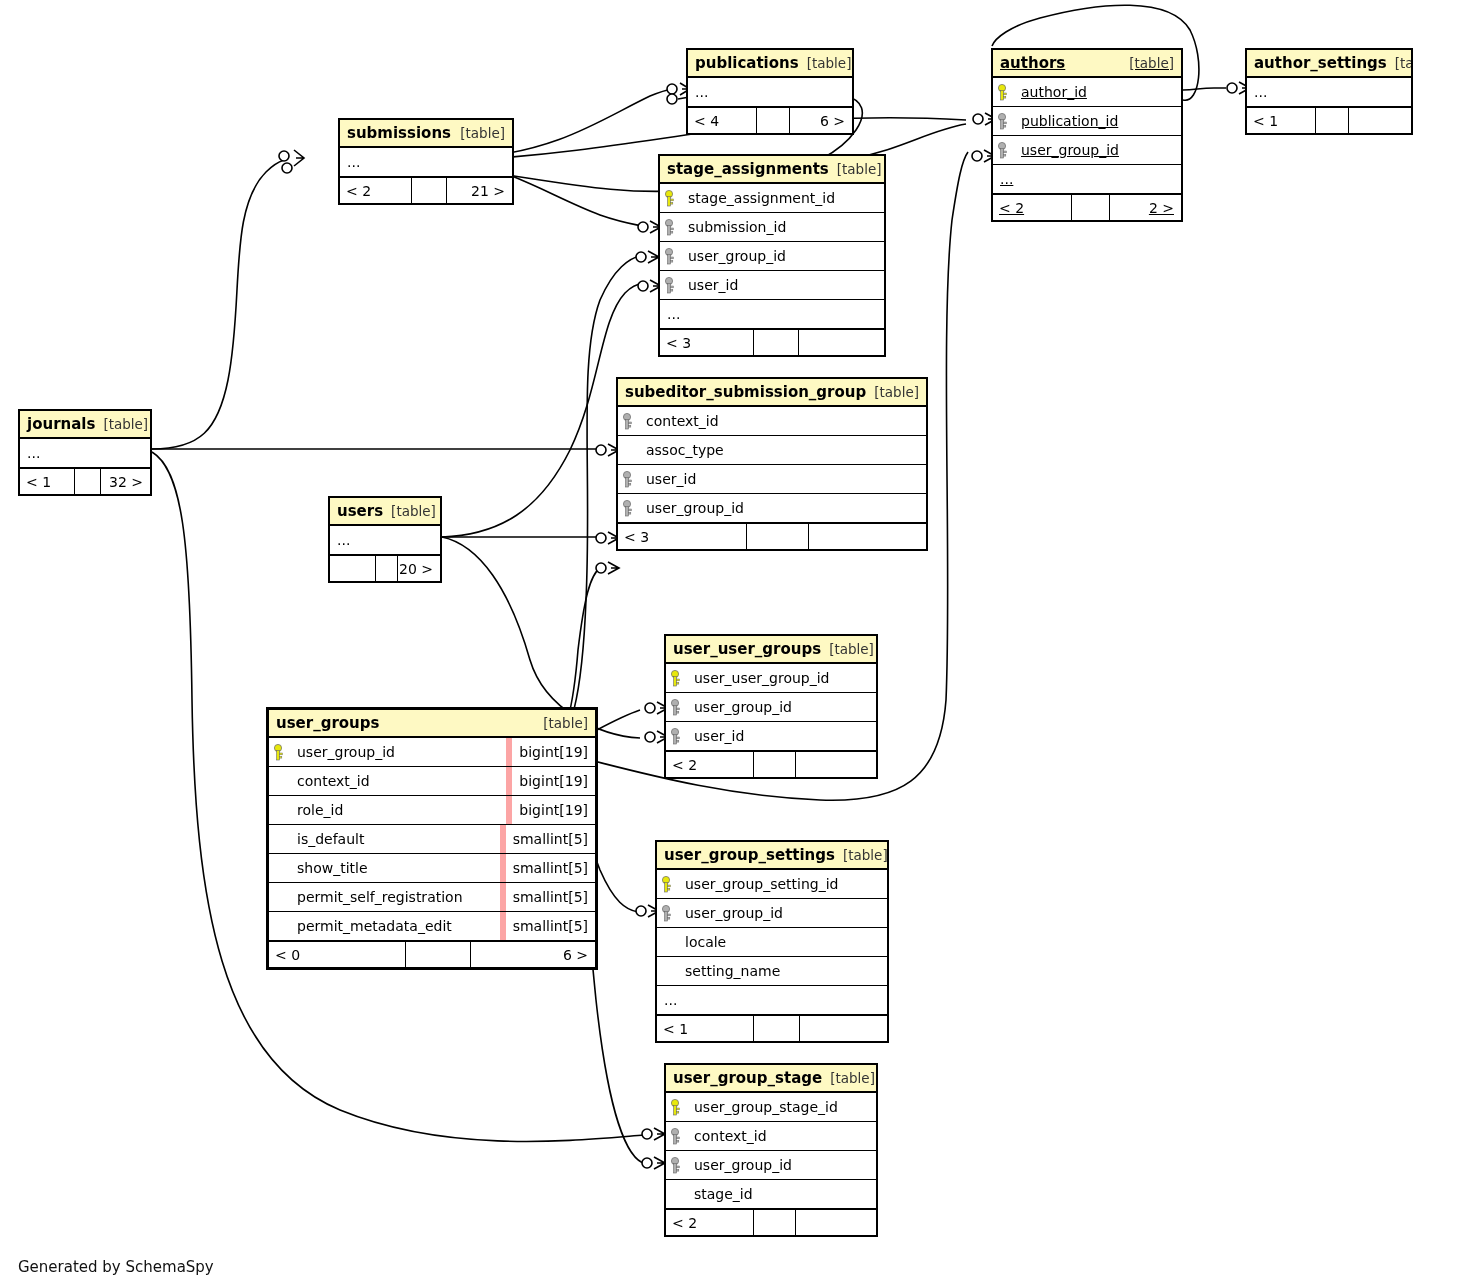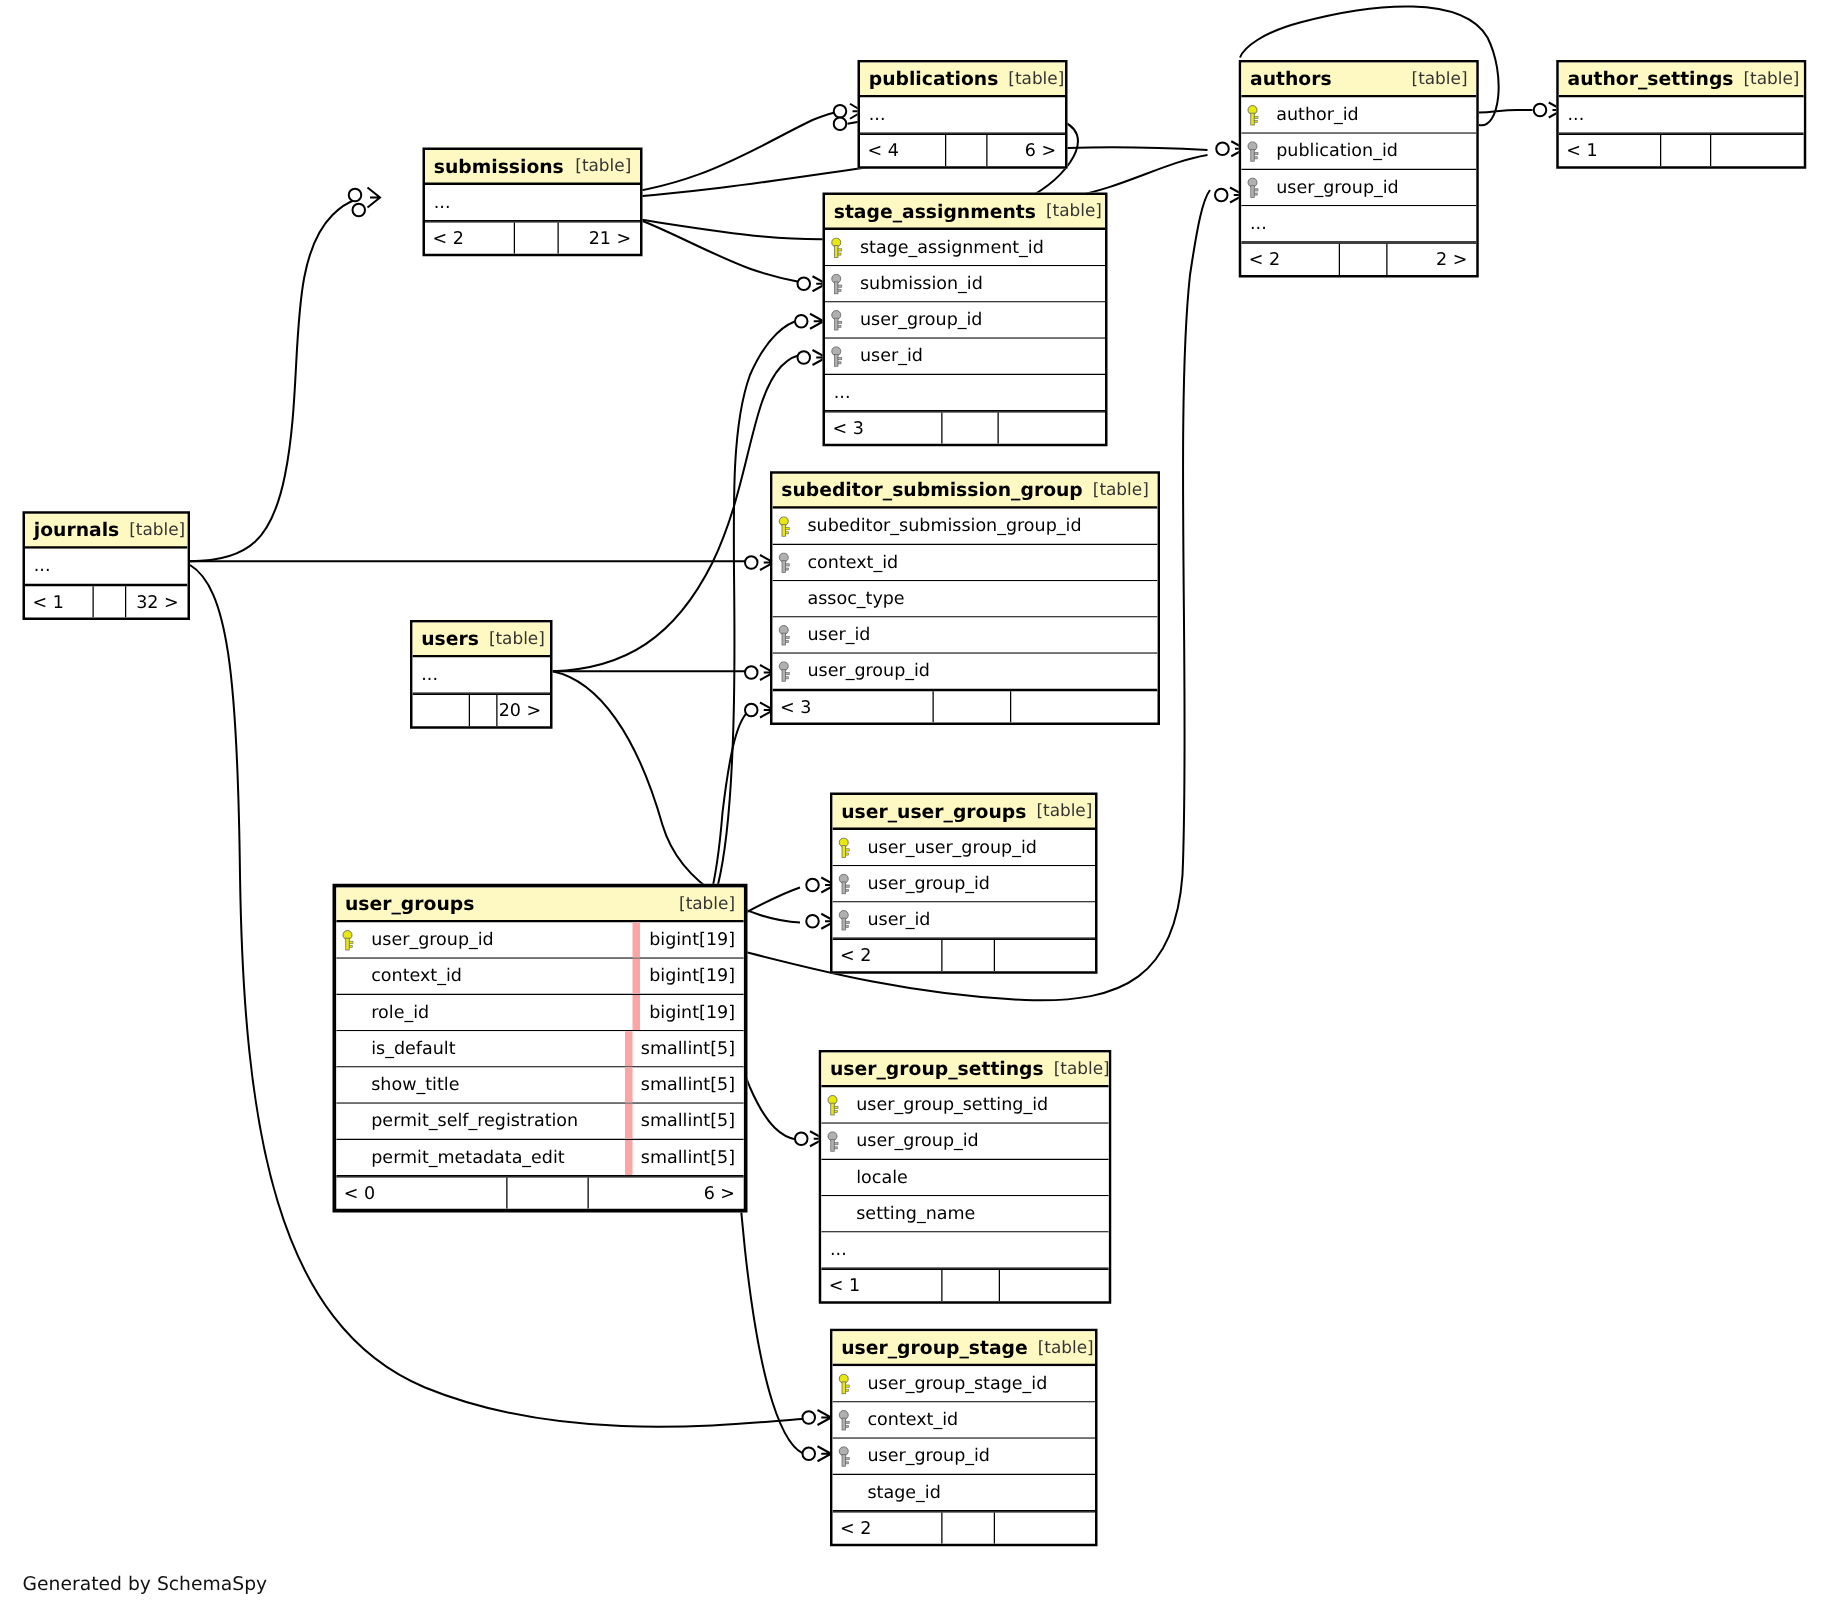--- a/index.html
+++ b/index.html
@@ -213,21 +213,21 @@
         <span class="tname">publications</span>
         <span class="ttag">[table]</span>
       </div>
       <div class="row dots">...</div>
       <div class="foot">
         <span class="fc fl">&lt; 4</span>
         <span class="fc fm"></span>
         <span class="fc fr">6 &gt;</span>
       </div>
     </div>
-    <div class="tbl" style="left: 991px; top: 48px; width: 192px;">
+    <div class="tbl" style="left: 991px; top: 48px; width: 192px; text-decoration: underline;">
       <div class="thead">
         <span class="tname">authors</span>
         <span class="ttag">[table]</span>
       </div>
       <div class="row">
         <span class="keyslot">
           <svg class="keyicon" width="12" height="17" viewBox="0 0 12 17" xmlns="http://www.w3.org/2000/svg">
             <circle cx="5" cy="4" r="3.6" fill="#e8e80c" stroke="#666" stroke-width="0.7"></circle>
             <rect x="3.6" y="6.5" width="2.8" height="9.5" fill="#e8e80c" stroke="#666" stroke-width="0.6"></rect>
             <rect x="6.4" y="9" width="3" height="1.8" fill="#e8e80c" stroke="#666" stroke-width="0.5"></rect>
@@ -264,21 +264,21 @@
           <span class="cname">user_group_id</span>
         </span>
       </div>
       <div class="row dots">...</div>
       <div class="foot">
         <span class="fc fl">&lt; 2</span>
         <span class="fc fm"></span>
         <span class="fc fr">2 &gt;</span>
       </div>
     </div>
-    <div class="tbl" style="left: 1245px; top: 48px; width: 200px;">
+    <div class="tbl" style="left: 1245px; top: 48px; width: 168px;">
       <div class="thead">
         <span class="tname">author_settings</span>
         <span class="ttag">[table]</span>
       </div>
       <div class="row dots">...</div>
       <div class="foot">
         <span class="fc fl">&lt; 1</span>
         <span class="fc fm"></span>
         <span class="fc fr"></span>
       </div>
@@ -360,323 +360,310 @@
       </div>
     </div>
     <div class="tbl" style="left: 616px; top: 377px; width: 312px;">
       <div class="thead">
         <span class="tname">subeditor_submission_group</span>
         <span class="ttag">[table]</span>
       </div>
       <div class="row">
         <span class="keyslot">
           <svg class="keyicon" width="12" height="17" viewBox="0 0 12 17" xmlns="http://www.w3.org/2000/svg">
+            <circle cx="5" cy="4" r="3.6" fill="#b0b0b0" stroke="#666" stroke-width="0.7"></circle>
+            <rect x="3.6" y="6.5" width="2.8" height="9.5" fill="#b0b0b0" stroke="#666" stroke-width="0.6"></rect>
+            <rect x="6.4" y="9" width="3" height="1.8" fill="#b0b0b0" stroke="#666" stroke-width="0.5"></rect>
+            <rect x="6.4" y="12.4" width="2.4" height="1.7" fill="#b0b0b0" stroke="#666" stroke-width="0.5"></rect>
+          </svg>
+        </span>
+        <span class="colcell">
+          <span class="cname">context_id</span>
+        </span>
+      </div>
+      <div class="row">
+        <span class="keyslot"></span>
+        <span class="colcell">
+          <span class="cname">assoc_type</span>
+        </span>
+      </div>
+      <div class="row">
+        <span class="keyslot">
+          <svg class="keyicon" width="12" height="17" viewBox="0 0 12 17" xmlns="http://www.w3.org/2000/svg">
+            <circle cx="5" cy="4" r="3.6" fill="#b0b0b0" stroke="#666" stroke-width="0.7"></circle>
+            <rect x="3.6" y="6.5" width="2.8" height="9.5" fill="#b0b0b0" stroke="#666" stroke-width="0.6"></rect>
+            <rect x="6.4" y="9" width="3" height="1.8" fill="#b0b0b0" stroke="#666" stroke-width="0.5"></rect>
+            <rect x="6.4" y="12.4" width="2.4" height="1.7" fill="#b0b0b0" stroke="#666" stroke-width="0.5"></rect>
+          </svg>
+        </span>
+        <span class="colcell">
+          <span class="cname">user_id</span>
+        </span>
+      </div>
+      <div class="row">
+        <span class="keyslot">
+          <svg class="keyicon" width="12" height="17" viewBox="0 0 12 17" xmlns="http://www.w3.org/2000/svg">
+            <circle cx="5" cy="4" r="3.6" fill="#b0b0b0" stroke="#666" stroke-width="0.7"></circle>
+            <rect x="3.6" y="6.5" width="2.8" height="9.5" fill="#b0b0b0" stroke="#666" stroke-width="0.6"></rect>
+            <rect x="6.4" y="9" width="3" height="1.8" fill="#b0b0b0" stroke="#666" stroke-width="0.5"></rect>
+            <rect x="6.4" y="12.4" width="2.4" height="1.7" fill="#b0b0b0" stroke="#666" stroke-width="0.5"></rect>
+          </svg>
+        </span>
+        <span class="colcell">
+          <span class="cname">user_group_id</span>
+        </span>
+      </div>
+      <div class="foot">
+        <span class="fc fl">&lt; 3</span>
+        <span class="fc fm"></span>
+        <span class="fc fr"></span>
+      </div>
+    </div>
+    <div class="tbl" style="left: 18px; top: 409px; width: 134px;">
+      <div class="thead">
+        <span class="tname">journals</span>
+        <span class="ttag">[table]</span>
+      </div>
+      <div class="row dots">...</div>
+      <div class="foot">
+        <span class="fc fl">&lt; 1</span>
+        <span class="fc fm"></span>
+        <span class="fc fr">32 &gt;</span>
+      </div>
+    </div>
+    <div class="tbl" style="left: 328px; top: 496px; width: 114px;">
+      <div class="thead">
+        <span class="tname">users</span>
+        <span class="ttag">[table]</span>
+      </div>
+      <div class="row dots">...</div>
+      <div class="foot">
+        <span class="fc fl"></span>
+        <span class="fc fm"></span>
+        <span class="fc fr">20 &gt;</span>
+      </div>
+    </div>
+    <div class="tbl" style="left: 664px; top: 634px; width: 214px;">
+      <div class="thead">
+        <span class="tname">user_user_groups</span>
+        <span class="ttag">[table]</span>
+      </div>
+      <div class="row">
+        <span class="keyslot">
+          <svg class="keyicon" width="12" height="17" viewBox="0 0 12 17" xmlns="http://www.w3.org/2000/svg">
             <circle cx="5" cy="4" r="3.6" fill="#e8e80c" stroke="#666" stroke-width="0.7"></circle>
             <rect x="3.6" y="6.5" width="2.8" height="9.5" fill="#e8e80c" stroke="#666" stroke-width="0.6"></rect>
             <rect x="6.4" y="9" width="3" height="1.8" fill="#e8e80c" stroke="#666" stroke-width="0.5"></rect>
             <rect x="6.4" y="12.4" width="2.4" height="1.7" fill="#e8e80c" stroke="#666" stroke-width="0.5"></rect>
           </svg>
         </span>
         <span class="colcell">
-          <span class="cname">subeditor_submission_group_id</span>
-        </span>
-      </div>
-      <div class="row">
-        <span class="keyslot">
-          <svg class="keyicon" width="12" height="17" viewBox="0 0 12 17" xmlns="http://www.w3.org/2000/svg">
-            <circle cx="5" cy="4" r="3.6" fill="#b0b0b0" stroke="#666" stroke-width="0.7"></circle>
-            <rect x="3.6" y="6.5" width="2.8" height="9.5" fill="#b0b0b0" stroke="#666" stroke-width="0.6"></rect>
-            <rect x="6.4" y="9" width="3" height="1.8" fill="#b0b0b0" stroke="#666" stroke-width="0.5"></rect>
-            <rect x="6.4" y="12.4" width="2.4" height="1.7" fill="#b0b0b0" stroke="#666" stroke-width="0.5"></rect>
-          </svg>
-        </span>
-        <span class="colcell">
-          <span class="cname">context_id</span>
-        </span>
-      </div>
-      <div class="row">
-        <span class="keyslot"></span>
-        <span class="colcell">
-          <span class="cname">assoc_type</span>
+          <span class="cname">user_user_group_id</span>
+        </span>
+      </div>
+      <div class="row">
+        <span class="keyslot">
+          <svg class="keyicon" width="12" height="17" viewBox="0 0 12 17" xmlns="http://www.w3.org/2000/svg">
+            <circle cx="5" cy="4" r="3.6" fill="#b0b0b0" stroke="#666" stroke-width="0.7"></circle>
+            <rect x="3.6" y="6.5" width="2.8" height="9.5" fill="#b0b0b0" stroke="#666" stroke-width="0.6"></rect>
+            <rect x="6.4" y="9" width="3" height="1.8" fill="#b0b0b0" stroke="#666" stroke-width="0.5"></rect>
+            <rect x="6.4" y="12.4" width="2.4" height="1.7" fill="#b0b0b0" stroke="#666" stroke-width="0.5"></rect>
+          </svg>
+        </span>
+        <span class="colcell">
+          <span class="cname">user_group_id</span>
         </span>
       </div>
       <div class="row">
         <span class="keyslot">
           <svg class="keyicon" width="12" height="17" viewBox="0 0 12 17" xmlns="http://www.w3.org/2000/svg">
             <circle cx="5" cy="4" r="3.6" fill="#b0b0b0" stroke="#666" stroke-width="0.7"></circle>
             <rect x="3.6" y="6.5" width="2.8" height="9.5" fill="#b0b0b0" stroke="#666" stroke-width="0.6"></rect>
             <rect x="6.4" y="9" width="3" height="1.8" fill="#b0b0b0" stroke="#666" stroke-width="0.5"></rect>
             <rect x="6.4" y="12.4" width="2.4" height="1.7" fill="#b0b0b0" stroke="#666" stroke-width="0.5"></rect>
           </svg>
         </span>
         <span class="colcell">
           <span class="cname">user_id</span>
         </span>
       </div>
-      <div class="row">
-        <span class="keyslot">
-          <svg class="keyicon" width="12" height="17" viewBox="0 0 12 17" xmlns="http://www.w3.org/2000/svg">
-            <circle cx="5" cy="4" r="3.6" fill="#b0b0b0" stroke="#666" stroke-width="0.7"></circle>
-            <rect x="3.6" y="6.5" width="2.8" height="9.5" fill="#b0b0b0" stroke="#666" stroke-width="0.6"></rect>
-            <rect x="6.4" y="9" width="3" height="1.8" fill="#b0b0b0" stroke="#666" stroke-width="0.5"></rect>
-            <rect x="6.4" y="12.4" width="2.4" height="1.7" fill="#b0b0b0" stroke="#666" stroke-width="0.5"></rect>
-          </svg>
-        </span>
-        <span class="colcell">
-          <span class="cname">user_group_id</span>
-        </span>
-      </div>
-      <div class="foot">
-        <span class="fc fl">&lt; 3</span>
+      <div class="foot">
+        <span class="fc fl">&lt; 2</span>
         <span class="fc fm"></span>
         <span class="fc fr"></span>
       </div>
     </div>
-    <div class="tbl" style="left: 18px; top: 409px; width: 134px;">
-      <div class="thead">
-        <span class="tname">journals</span>
-        <span class="ttag">[table]</span>
-      </div>
-      <div class="row dots">...</div>
-      <div class="foot">
-        <span class="fc fl">&lt; 1</span>
-        <span class="fc fm"></span>
-        <span class="fc fr">32 &gt;</span>
-      </div>
-    </div>
-    <div class="tbl" style="left: 328px; top: 496px; width: 114px;">
-      <div class="thead">
-        <span class="tname">users</span>
-        <span class="ttag">[table]</span>
-      </div>
-      <div class="row dots">...</div>
-      <div class="foot">
-        <span class="fc fl"></span>
-        <span class="fc fm"></span>
-        <span class="fc fr">20 &gt;</span>
-      </div>
-    </div>
-    <div class="tbl" style="left: 664px; top: 634px; width: 214px;">
-      <div class="thead">
-        <span class="tname">user_user_groups</span>
+    <div class="tbl thick" style="left: 219px; top: 707px; width: 332px;">
+      <div class="thead">
+        <span class="tname">user_groups</span>
         <span class="ttag">[table]</span>
       </div>
       <div class="row">
         <span class="keyslot">
           <svg class="keyicon" width="12" height="17" viewBox="0 0 12 17" xmlns="http://www.w3.org/2000/svg">
             <circle cx="5" cy="4" r="3.6" fill="#e8e80c" stroke="#666" stroke-width="0.7"></circle>
             <rect x="3.6" y="6.5" width="2.8" height="9.5" fill="#e8e80c" stroke="#666" stroke-width="0.6"></rect>
             <rect x="6.4" y="9" width="3" height="1.8" fill="#e8e80c" stroke="#666" stroke-width="0.5"></rect>
             <rect x="6.4" y="12.4" width="2.4" height="1.7" fill="#e8e80c" stroke="#666" stroke-width="0.5"></rect>
           </svg>
         </span>
         <span class="colcell">
-          <span class="cname">user_user_group_id</span>
-        </span>
-      </div>
-      <div class="row">
-        <span class="keyslot">
-          <svg class="keyicon" width="12" height="17" viewBox="0 0 12 17" xmlns="http://www.w3.org/2000/svg">
-            <circle cx="5" cy="4" r="3.6" fill="#b0b0b0" stroke="#666" stroke-width="0.7"></circle>
-            <rect x="3.6" y="6.5" width="2.8" height="9.5" fill="#b0b0b0" stroke="#666" stroke-width="0.6"></rect>
-            <rect x="6.4" y="9" width="3" height="1.8" fill="#b0b0b0" stroke="#666" stroke-width="0.5"></rect>
-            <rect x="6.4" y="12.4" width="2.4" height="1.7" fill="#b0b0b0" stroke="#666" stroke-width="0.5"></rect>
-          </svg>
-        </span>
-        <span class="colcell">
           <span class="cname">user_group_id</span>
         </span>
-      </div>
-      <div class="row">
-        <span class="keyslot">
-          <svg class="keyicon" width="12" height="17" viewBox="0 0 12 17" xmlns="http://www.w3.org/2000/svg">
-            <circle cx="5" cy="4" r="3.6" fill="#b0b0b0" stroke="#666" stroke-width="0.7"></circle>
-            <rect x="3.6" y="6.5" width="2.8" height="9.5" fill="#b0b0b0" stroke="#666" stroke-width="0.6"></rect>
-            <rect x="6.4" y="9" width="3" height="1.8" fill="#b0b0b0" stroke="#666" stroke-width="0.5"></rect>
-            <rect x="6.4" y="12.4" width="2.4" height="1.7" fill="#b0b0b0" stroke="#666" stroke-width="0.5"></rect>
-          </svg>
-        </span>
-        <span class="colcell">
-          <span class="cname">user_id</span>
-        </span>
-      </div>
-      <div class="foot">
-        <span class="fc fl">&lt; 2</span>
-        <span class="fc fm"></span>
-        <span class="fc fr"></span>
-      </div>
-    </div>
-    <div class="tbl thick" style="left: 219px; top: 707px; width: 332px;">
-      <div class="thead">
-        <span class="tname">user_groups</span>
+        <span class="ctype">bigint[19]</span>
+      </div>
+      <div class="row">
+        <span class="keyslot"></span>
+        <span class="colcell">
+          <span class="cname">context_id</span>
+        </span>
+        <span class="ctype">bigint[19]</span>
+      </div>
+      <div class="row">
+        <span class="keyslot"></span>
+        <span class="colcell">
+          <span class="cname">role_id</span>
+        </span>
+        <span class="ctype">bigint[19]</span>
+      </div>
+      <div class="row">
+        <span class="keyslot"></span>
+        <span class="colcell">
+          <span class="cname">is_default</span>
+        </span>
+        <span class="ctype">smallint[5]</span>
+      </div>
+      <div class="row">
+        <span class="keyslot"></span>
+        <span class="colcell">
+          <span class="cname">show_title</span>
+        </span>
+        <span class="ctype">smallint[5]</span>
+      </div>
+      <div class="row">
+        <span class="keyslot"></span>
+        <span class="colcell">
+          <span class="cname">permit_self_registration</span>
+        </span>
+        <span class="ctype">smallint[5]</span>
+      </div>
+      <div class="row">
+        <span class="keyslot"></span>
+        <span class="colcell">
+          <span class="cname">permit_metadata_edit</span>
+        </span>
+        <span class="ctype">smallint[5]</span>
+      </div>
+      <div class="foot">
+        <span class="fc fl">&lt; 0</span>
+        <span class="fc fm"></span>
+        <span class="fc fr">6 &gt;</span>
+      </div>
+    </div>
+    <div class="tbl" style="left: 655px; top: 840px; width: 234px;">
+      <div class="thead">
+        <span class="tname">user_group_settings</span>
         <span class="ttag">[table]</span>
       </div>
       <div class="row">
         <span class="keyslot">
           <svg class="keyicon" width="12" height="17" viewBox="0 0 12 17" xmlns="http://www.w3.org/2000/svg">
             <circle cx="5" cy="4" r="3.6" fill="#e8e80c" stroke="#666" stroke-width="0.7"></circle>
             <rect x="3.6" y="6.5" width="2.8" height="9.5" fill="#e8e80c" stroke="#666" stroke-width="0.6"></rect>
             <rect x="6.4" y="9" width="3" height="1.8" fill="#e8e80c" stroke="#666" stroke-width="0.5"></rect>
             <rect x="6.4" y="12.4" width="2.4" height="1.7" fill="#e8e80c" stroke="#666" stroke-width="0.5"></rect>
           </svg>
         </span>
         <span class="colcell">
+          <span class="cname">user_group_setting_id</span>
+        </span>
+      </div>
+      <div class="row">
+        <span class="keyslot">
+          <svg class="keyicon" width="12" height="17" viewBox="0 0 12 17" xmlns="http://www.w3.org/2000/svg">
+            <circle cx="5" cy="4" r="3.6" fill="#b0b0b0" stroke="#666" stroke-width="0.7"></circle>
+            <rect x="3.6" y="6.5" width="2.8" height="9.5" fill="#b0b0b0" stroke="#666" stroke-width="0.6"></rect>
+            <rect x="6.4" y="9" width="3" height="1.8" fill="#b0b0b0" stroke="#666" stroke-width="0.5"></rect>
+            <rect x="6.4" y="12.4" width="2.4" height="1.7" fill="#b0b0b0" stroke="#666" stroke-width="0.5"></rect>
+          </svg>
+        </span>
+        <span class="colcell">
           <span class="cname">user_group_id</span>
         </span>
-        <span class="ctype">bigint[19]</span>
-      </div>
-      <div class="row">
-        <span class="keyslot"></span>
-        <span class="colcell">
-          <span class="cname">context_id</span>
-        </span>
-        <span class="ctype">bigint[19]</span>
-      </div>
-      <div class="row">
-        <span class="keyslot"></span>
-        <span class="colcell">
-          <span class="cname">role_id</span>
-        </span>
-        <span class="ctype">bigint[19]</span>
-      </div>
-      <div class="row">
-        <span class="keyslot"></span>
-        <span class="colcell">
-          <span class="cname">is_default</span>
-        </span>
-        <span class="ctype">smallint[5]</span>
-      </div>
-      <div class="row">
-        <span class="keyslot"></span>
-        <span class="colcell">
-          <span class="cname">show_title</span>
-        </span>
-        <span class="ctype">smallint[5]</span>
-      </div>
-      <div class="row">
-        <span class="keyslot"></span>
-        <span class="colcell">
-          <span class="cname">permit_self_registration</span>
-        </span>
-        <span class="ctype">smallint[5]</span>
-      </div>
-      <div class="row">
-        <span class="keyslot"></span>
-        <span class="colcell">
-          <span class="cname">permit_metadata_edit</span>
-        </span>
-        <span class="ctype">smallint[5]</span>
-      </div>
-      <div class="foot">
-        <span class="fc fl">&lt; 0</span>
-        <span class="fc fm"></span>
-        <span class="fc fr">6 &gt;</span>
-      </div>
-    </div>
-    <div class="tbl" style="left: 655px; top: 840px; width: 234px;">
-      <div class="thead">
-        <span class="tname">user_group_settings</span>
+      </div>
+      <div class="row">
+        <span class="keyslot"></span>
+        <span class="colcell">
+          <span class="cname">locale</span>
+        </span>
+      </div>
+      <div class="row">
+        <span class="keyslot"></span>
+        <span class="colcell">
+          <span class="cname">setting_name</span>
+        </span>
+      </div>
+      <div class="row dots">...</div>
+      <div class="foot">
+        <span class="fc fl">&lt; 1</span>
+        <span class="fc fm"></span>
+        <span class="fc fr"></span>
+      </div>
+    </div>
+    <div class="tbl" style="left: 664px; top: 1063px; width: 214px;">
+      <div class="thead">
+        <span class="tname">user_group_stage</span>
         <span class="ttag">[table]</span>
       </div>
       <div class="row">
         <span class="keyslot">
           <svg class="keyicon" width="12" height="17" viewBox="0 0 12 17" xmlns="http://www.w3.org/2000/svg">
             <circle cx="5" cy="4" r="3.6" fill="#e8e80c" stroke="#666" stroke-width="0.7"></circle>
             <rect x="3.6" y="6.5" width="2.8" height="9.5" fill="#e8e80c" stroke="#666" stroke-width="0.6"></rect>
             <rect x="6.4" y="9" width="3" height="1.8" fill="#e8e80c" stroke="#666" stroke-width="0.5"></rect>
             <rect x="6.4" y="12.4" width="2.4" height="1.7" fill="#e8e80c" stroke="#666" stroke-width="0.5"></rect>
           </svg>
         </span>
         <span class="colcell">
-          <span class="cname">user_group_setting_id</span>
+          <span class="cname">user_group_stage_id</span>
+        </span>
+      </div>
+      <div class="row">
+        <span class="keyslot">
+          <svg class="keyicon" width="12" height="17" viewBox="0 0 12 17" xmlns="http://www.w3.org/2000/svg">
+            <circle cx="5" cy="4" r="3.6" fill="#b0b0b0" stroke="#666" stroke-width="0.7"></circle>
+            <rect x="3.6" y="6.5" width="2.8" height="9.5" fill="#b0b0b0" stroke="#666" stroke-width="0.6"></rect>
+            <rect x="6.4" y="9" width="3" height="1.8" fill="#b0b0b0" stroke="#666" stroke-width="0.5"></rect>
+            <rect x="6.4" y="12.4" width="2.4" height="1.7" fill="#b0b0b0" stroke="#666" stroke-width="0.5"></rect>
+          </svg>
+        </span>
+        <span class="colcell">
+          <span class="cname">context_id</span>
         </span>
       </div>
       <div class="row">
         <span class="keyslot">
           <svg class="keyicon" width="12" height="17" viewBox="0 0 12 17" xmlns="http://www.w3.org/2000/svg">
             <circle cx="5" cy="4" r="3.6" fill="#b0b0b0" stroke="#666" stroke-width="0.7"></circle>
             <rect x="3.6" y="6.5" width="2.8" height="9.5" fill="#b0b0b0" stroke="#666" stroke-width="0.6"></rect>
             <rect x="6.4" y="9" width="3" height="1.8" fill="#b0b0b0" stroke="#666" stroke-width="0.5"></rect>
             <rect x="6.4" y="12.4" width="2.4" height="1.7" fill="#b0b0b0" stroke="#666" stroke-width="0.5"></rect>
           </svg>
         </span>
         <span class="colcell">
           <span class="cname">user_group_id</span>
         </span>
       </div>
       <div class="row">
         <span class="keyslot"></span>
         <span class="colcell">
-          <span class="cname">locale</span>
-        </span>
-      </div>
-      <div class="row">
-        <span class="keyslot"></span>
-        <span class="colcell">
-          <span class="cname">setting_name</span>
-        </span>
-      </div>
-      <div class="row dots">...</div>
-      <div class="foot">
-        <span class="fc fl">&lt; 1</span>
+          <span class="cname">stage_id</span>
+        </span>
+      </div>
+      <div class="foot">
+        <span class="fc fl">&lt; 2</span>
         <span class="fc fm"></span>
         <span class="fc fr"></span>
       </div>
     </div>
-    <div class="tbl" style="left: 664px; top: 1063px; width: 214px;">
-      <div class="thead">
-        <span class="tname">user_group_stage</span>
-        <span class="ttag">[table]</span>
-      </div>
-      <div class="row">
-        <span class="keyslot">
-          <svg class="keyicon" width="12" height="17" viewBox="0 0 12 17" xmlns="http://www.w3.org/2000/svg">
-            <circle cx="5" cy="4" r="3.6" fill="#e8e80c" stroke="#666" stroke-width="0.7"></circle>
-            <rect x="3.6" y="6.5" width="2.8" height="9.5" fill="#e8e80c" stroke="#666" stroke-width="0.6"></rect>
-            <rect x="6.4" y="9" width="3" height="1.8" fill="#e8e80c" stroke="#666" stroke-width="0.5"></rect>
-            <rect x="6.4" y="12.4" width="2.4" height="1.7" fill="#e8e80c" stroke="#666" stroke-width="0.5"></rect>
-          </svg>
-        </span>
-        <span class="colcell">
-          <span class="cname">user_group_stage_id</span>
-        </span>
-      </div>
-      <div class="row">
-        <span class="keyslot">
-          <svg class="keyicon" width="12" height="17" viewBox="0 0 12 17" xmlns="http://www.w3.org/2000/svg">
-            <circle cx="5" cy="4" r="3.6" fill="#b0b0b0" stroke="#666" stroke-width="0.7"></circle>
-            <rect x="3.6" y="6.5" width="2.8" height="9.5" fill="#b0b0b0" stroke="#666" stroke-width="0.6"></rect>
-            <rect x="6.4" y="9" width="3" height="1.8" fill="#b0b0b0" stroke="#666" stroke-width="0.5"></rect>
-            <rect x="6.4" y="12.4" width="2.4" height="1.7" fill="#b0b0b0" stroke="#666" stroke-width="0.5"></rect>
-          </svg>
-        </span>
-        <span class="colcell">
-          <span class="cname">context_id</span>
-        </span>
-      </div>
-      <div class="row">
-        <span class="keyslot">
-          <svg class="keyicon" width="12" height="17" viewBox="0 0 12 17" xmlns="http://www.w3.org/2000/svg">
-            <circle cx="5" cy="4" r="3.6" fill="#b0b0b0" stroke="#666" stroke-width="0.7"></circle>
-            <rect x="3.6" y="6.5" width="2.8" height="9.5" fill="#b0b0b0" stroke="#666" stroke-width="0.6"></rect>
-            <rect x="6.4" y="9" width="3" height="1.8" fill="#b0b0b0" stroke="#666" stroke-width="0.5"></rect>
-            <rect x="6.4" y="12.4" width="2.4" height="1.7" fill="#b0b0b0" stroke="#666" stroke-width="0.5"></rect>
-          </svg>
-        </span>
-        <span class="colcell">
-          <span class="cname">user_group_id</span>
-        </span>
-      </div>
-      <div class="row">
-        <span class="keyslot"></span>
-        <span class="colcell">
-          <span class="cname">stage_id</span>
-        </span>
-      </div>
-      <div class="foot">
-        <span class="fc fl">&lt; 2</span>
-        <span class="fc fm"></span>
-        <span class="fc fr"></span>
-      </div>
-    </div>
   </div>
 
 <div class="credit">Generated by SchemaSpy</div>
 
 </body></html>

